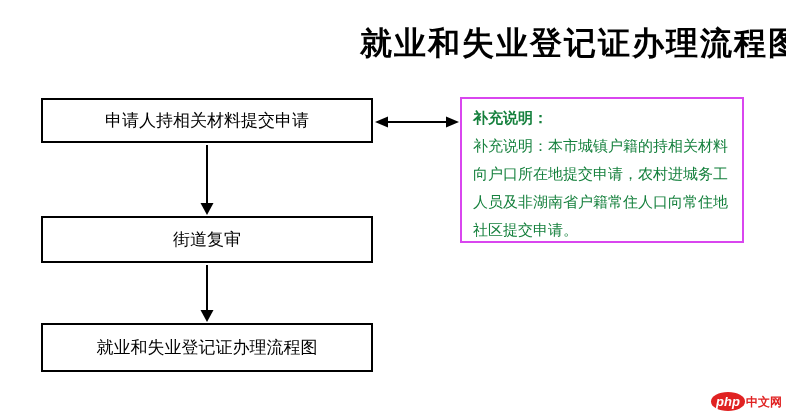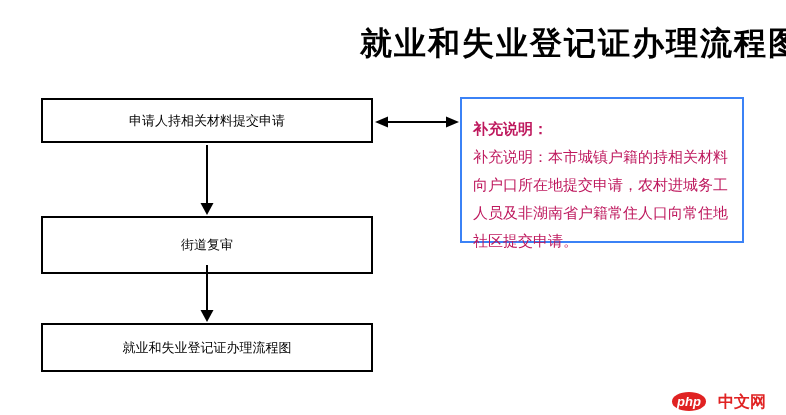--- a/index.html
+++ b/index.html
@@ -26,75 +26,75 @@
   }
   .flow-box {
     position: absolute;
     left: 41px;
     width: 332px;
     border: 2px solid #000000;
     background: #ffffff;
     display: flex;
     align-items: center;
     justify-content: center;
-    font-size: 13px;
+    font-size: 17px;
     color: #000000;
     text-align: center;
   }
   .box-1 { top: 98px;  height: 45px; }
-  .box-2 { top: 216px; height: 58px; }
+  .box-2 { top: 216px; height: 47px; }
   .box-3 { top: 323px; height: 49px; }
   .note-box {
     position: absolute;
     left: 460px;
     top: 97px;
     width: 284px;
     height: 146px;
-    border: 2px solid #3b82f6;
+    border: 2px solid #d946ef;
     background: #ffffff;
-    padding: 16px 11px;
+    padding: 5px 11px;
     font-size: 15px;
     line-height: 28px;
-    color: #be185d;
+    color: #15803d;
   }
   .note-heading { font-weight: bold; }
   .arrows {
     position: absolute;
     left: 0;
     top: 0;
     width: 786px;
     height: 415px;
     pointer-events: none;
   }
   .watermark {
     position: absolute;
-    right: 20px;
+    right: 4px;
     bottom: 4px;
     display: flex;
     align-items: center;
-    gap: 12px;
+    gap: 1px;
     text-align: center;
   }
   .php-oval {
     display: flex;
     align-items: center;
     justify-content: center;
     width: 34px;
     height: 19px;
     background: #e02222;
     border-radius: 50%;
     color: #ffffff;
     font-size: 13px;
     font-weight: bold;
     font-style: italic;
     line-height: 1;
   }
   .site-name {
     color: #e02222;
-    font-size: 16px;
+    font-size: 12px;
     font-weight: bold;
     line-height: 1;
   }
 </style>
 </head>
 <body>
 
 <div class="canvas">
 
   <div class="title">就业和失业登记证办理流程图</div>

